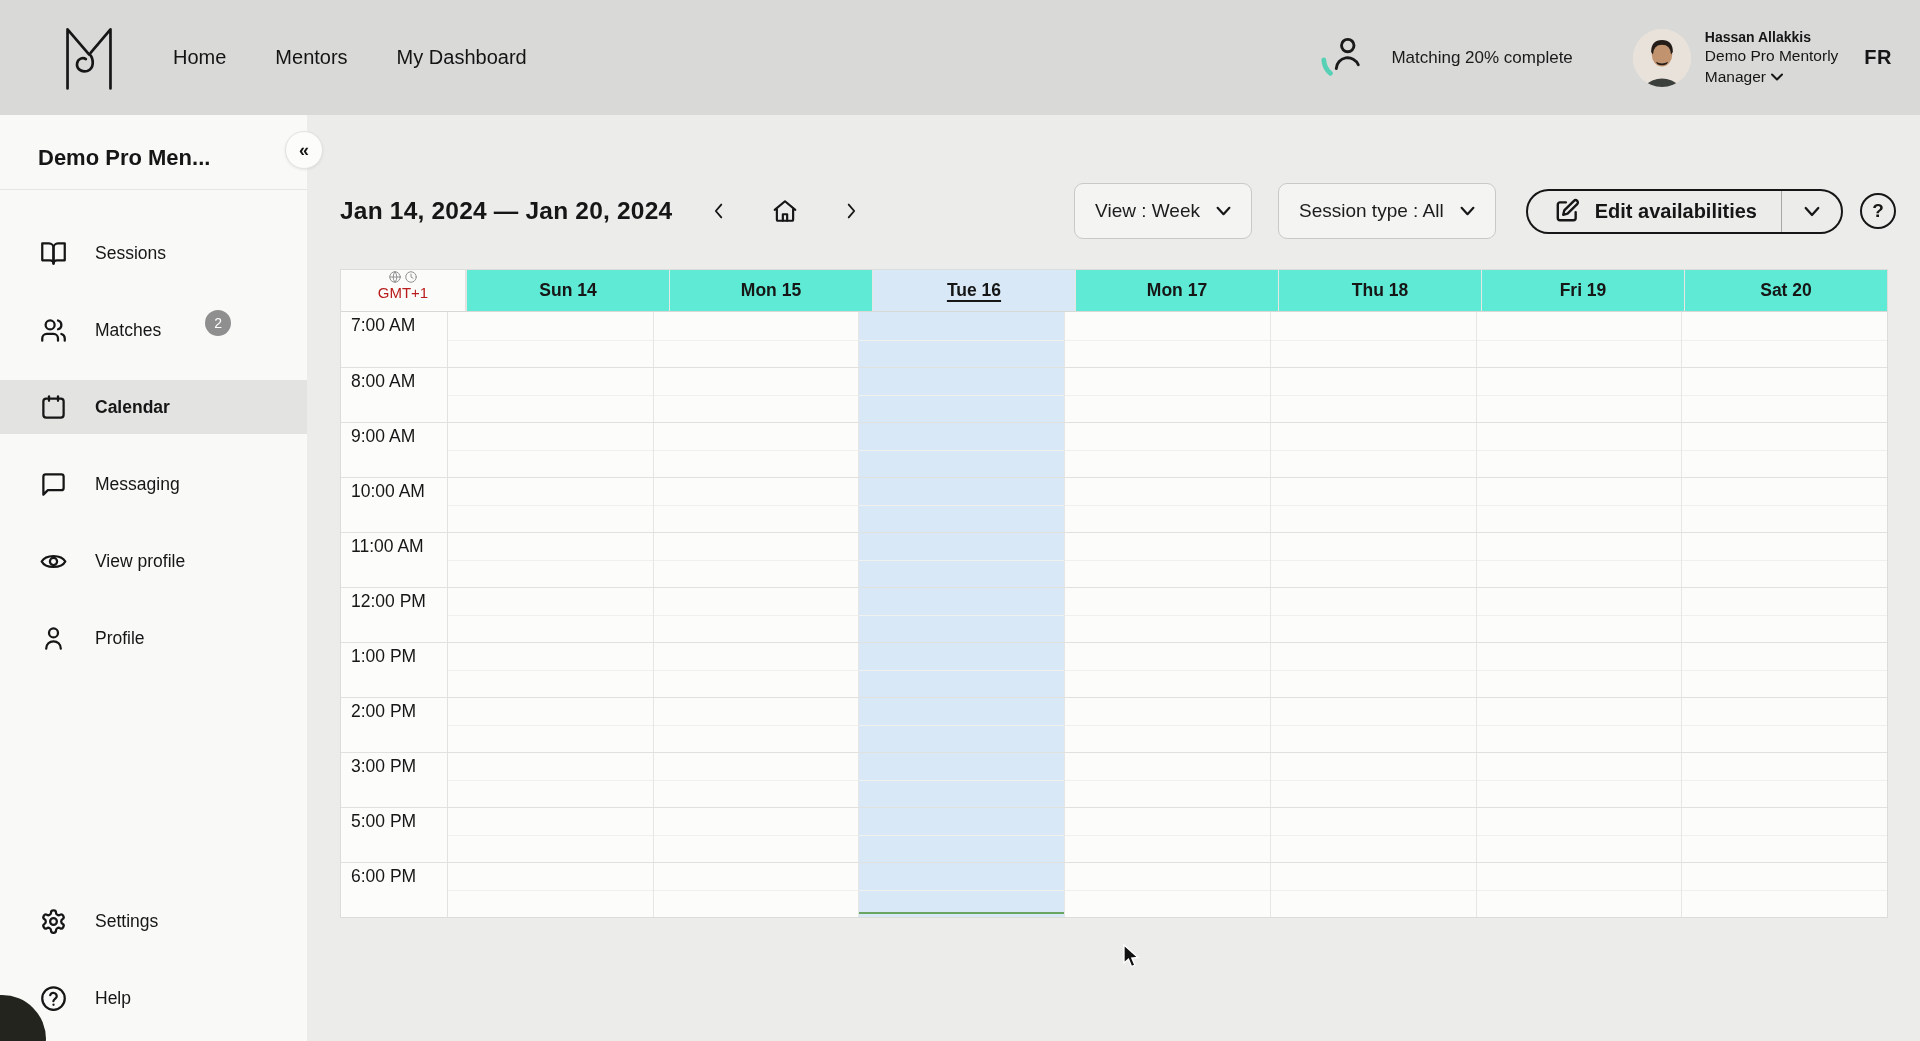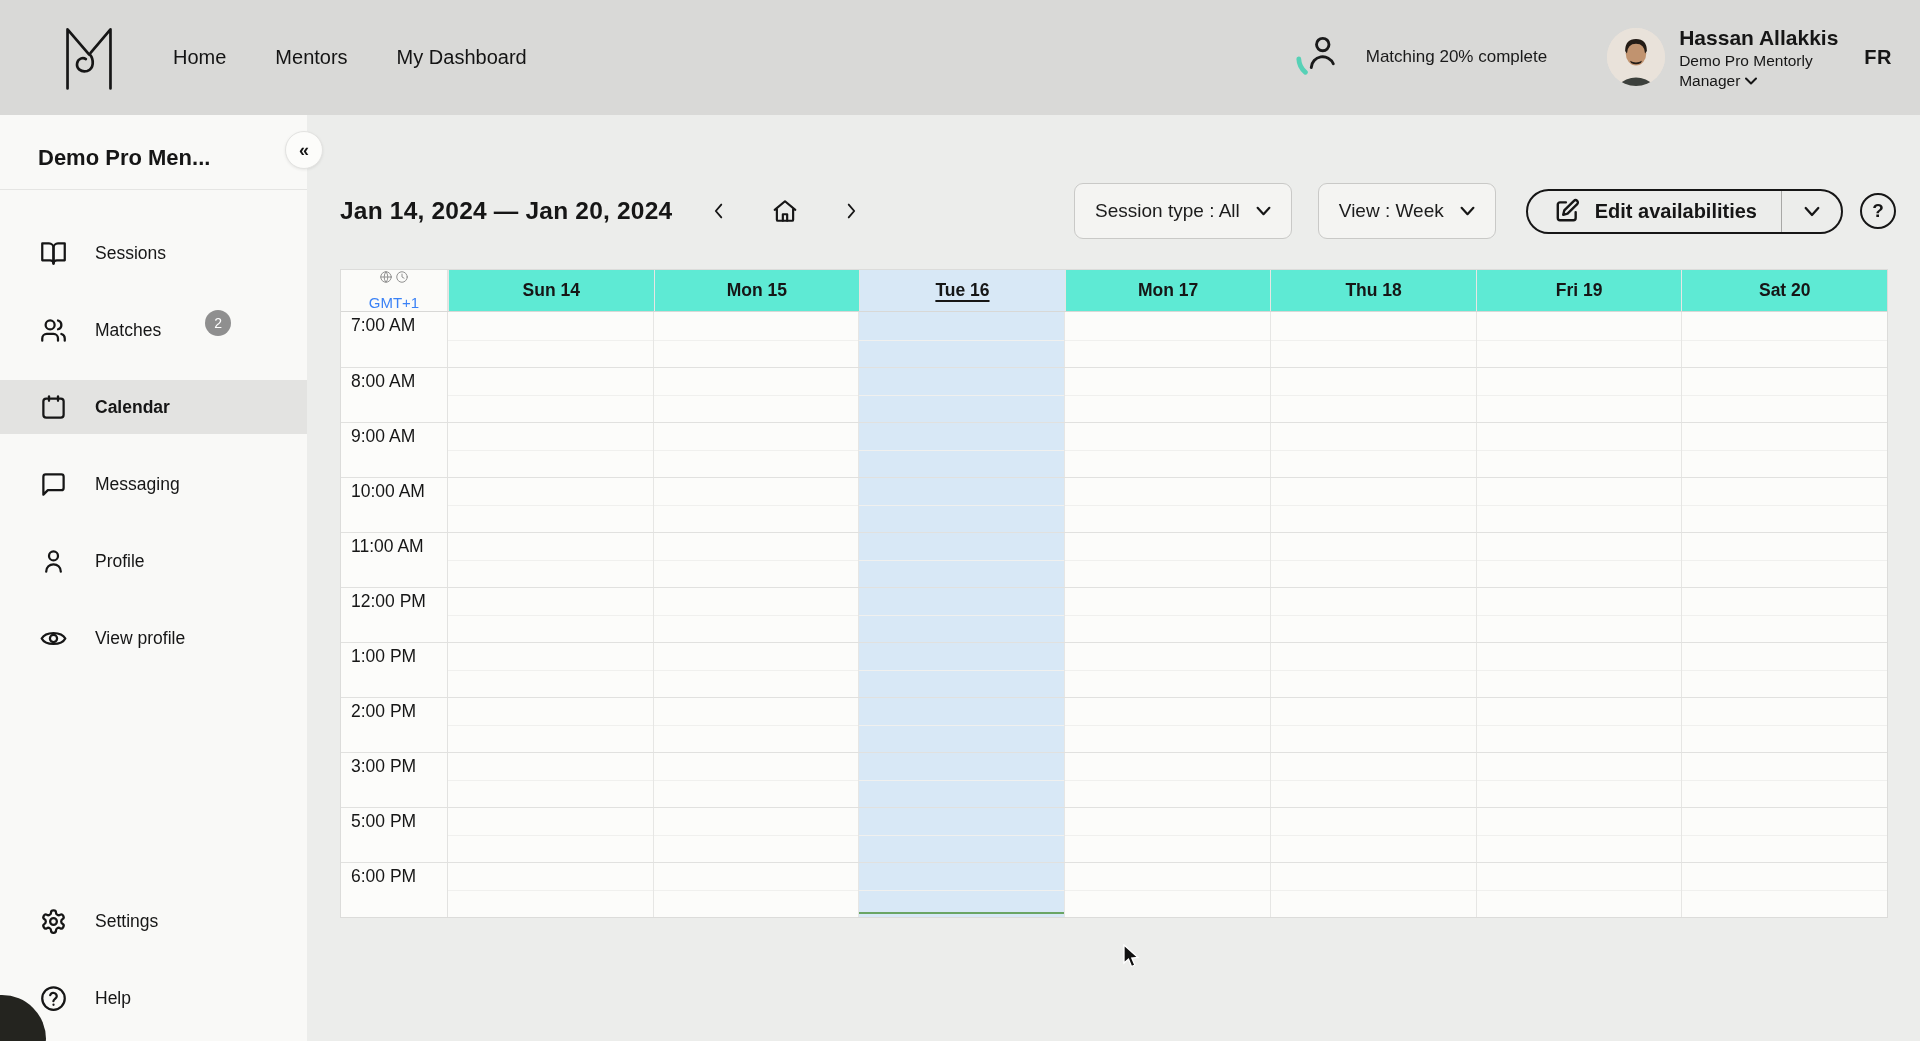--- a/index.html
+++ b/index.html
@@ -11,21 +11,21 @@
     background:#d9d9d7; display:flex; align-items:center; z-index:30; }
   .logo { margin-left:62px; width:56px; height:70px; display:flex; align-items:center; cursor:pointer; }
   .topnav nav { display:flex; gap:49px; margin-left:55px; }
   .topnav nav a { font-size:20px; font-weight:500; color:#141414; text-decoration:none; cursor:pointer; }
   .top-right { margin-left:auto; display:flex; align-items:center; margin-right:28px; }
   .matching { display:flex; align-items:center; gap:26px; cursor:pointer; }
   .matching span { font-size:17px; color:#1a1a1a; }
   .userbox { display:flex; align-items:center; gap:14px; margin-left:60px; cursor:pointer; }
   .avatar { width:58px; height:58px; border-radius:50%; overflow:hidden; background:#e9e2da; flex:none; }
   .usertext { display:flex; flex-direction:column; line-height:1.3; }
-  .user-name { font-weight:bold; font-size:21px; }
+  .user-name { font-weight:bold; font-size:14px; }
   .user-org  { font-size:15.5px; }
   .user-role { font-size:15.5px; display:flex; align-items:center; gap:5px; }
   .lang { font-weight:bold; font-size:20px; margin-left:26px; letter-spacing:.5px; cursor:pointer; }
 
   
   .sidebar { position:absolute; top:115px; left:0; width:307px; bottom:0;
     background:#f9f9f7; z-index:20; }
   .sb-title { font-size:22px; font-weight:bold; padding:30px 24px 18px 38px;
     white-space:nowrap; overflow:hidden; }
   .sb-divider { border-bottom:1px solid #e5e5e3; }
@@ -62,22 +62,22 @@
   .edit-main span { font-size:20px; font-weight:bold; }
   .edit-caret { width:60px; display:flex; align-items:center; justify-content:center;
     border-left:1px solid #a8a8a6; }
   .help-circle { width:36px; height:36px; border:2.5px solid #161616; border-radius:50%;
     margin-left:17px; display:flex; align-items:center; justify-content:center;
     font-size:19px; font-weight:bold; cursor:pointer; flex:none; }
 
   
   .cal-table { margin:30px 32px 0 33px; background:#fcfcfa; border:1px solid #dcdcda; }
   .cal-head { display:flex; height:42px; border-bottom:1px solid #d8d8d6; }
-  .tz-cell { width:107px; flex:none; display:flex; flex-direction:column; align-items:center;
-    justify-content:space-between; color:#3b82f6; font-size:15px; line-height:1.15;
+  .tz-cell { width:125px; flex:none; display:flex; flex-direction:column; align-items:center;
+    justify-content:flex-start; color:#b91c1c; font-size:15px; line-height:1.15;
     border-right:1px solid #e2e2e0; background:#fbfbf9; }
   .tz-icons { display:flex; gap:2px; align-items:center; }
   .day-head { flex:1; display:flex; align-items:center; justify-content:center;
     font-size:17.5px; font-weight:bold; background:#5eead4; border-left:1px solid #e6e6e4;
     cursor:pointer; }
   .day-head:first-of-type { border-left:none; }
   .day-head.today { background:#d8e8f6; }
   .day-head .u { text-decoration:underline; text-underline-offset:4px; text-decoration-thickness:1.5px; }
   .cal-row { display:flex; height:55px; border-top:1px solid #e1e1df; }
   .cal-row:first-child { border-top:none; }
@@ -179,31 +179,31 @@
       <span>Calendar</span>
     </div>
     <div class="sb-item">
       <svg width="27" height="27" viewBox="0 0 24 24" class="stroke">
         <path d="M21 15a2 2 0 0 1-2 2H7l-4 4V5a2 2 0 0 1 2-2h14a2 2 0 0 1 2 2z"></path>
       </svg>
       <span>Messaging</span>
     </div>
     <div class="sb-item">
       <svg width="27" height="27" viewBox="0 0 24 24" class="stroke">
+        <path d="M1.5 12 C5 5.5 19 5.5 22.5 12 C19 18.5 5 18.5 1.5 12 z"></path>
+          <circle cx="12" cy="12" r="3.2"></circle>
+      </svg>
+      <span>View profile</span>
+    </div>
+    <div class="sb-item">
+      <svg width="27" height="27" viewBox="0 0 24 24" class="stroke">
         <circle cx="12" cy="7" r="4"></circle>
           <path d="M5.5 21c0-4 3-6.5 6.5-6.5s6.5 2.5 6.5 6.5"></path>
       </svg>
       <span>Profile</span>
-    </div>
-    <div class="sb-item">
-      <svg width="27" height="27" viewBox="0 0 24 24" class="stroke">
-        <path d="M1.5 12 C5 5.5 19 5.5 22.5 12 C19 18.5 5 18.5 1.5 12 z"></path>
-          <circle cx="12" cy="12" r="3.2"></circle>
-      </svg>
-      <span>View profile</span>
     </div>
   </div>
 
   <div class="sb-footer">
     <div class="sb-item">
       <svg width="27" height="27" viewBox="0 0 24 24" class="stroke">
         <path d="M12.22 2h-.44a2 2 0 0 0-2 2v.18a2 2 0 0 1-1 1.73l-.43.25a2 2 0 0 1-2 0l-.15-.08a2 2 0 0 0-2.73.73l-.22.38a2 2 0 0 0 .73 2.73l.15.1a2 2 0 0 1 1 1.72v.51a2 2 0 0 1-1 1.74l-.15.09a2 2 0 0 0-.73 2.73l.22.38a2 2 0 0 0 2.73.73l.15-.08a2 2 0 0 1 2 0l.43.25a2 2 0 0 1 1 1.73V20a2 2 0 0 0 2 2h.44a2 2 0 0 0 2-2v-.18a2 2 0 0 1 1-1.73l.43-.25a2 2 0 0 1 2 0l.15.08a2 2 0 0 0 2.73-.73l.22-.39a2 2 0 0 0-.73-2.73l-.15-.08a2 2 0 0 1-1-1.74v-.5a2 2 0 0 1 1-1.74l.15-.09a2 2 0 0 0 .73-2.73l-.22-.38a2 2 0 0 0-2.73-.73l-.15.08a2 2 0 0 1-2 0l-.43-.25a2 2 0 0 1-1-1.73V4a2 2 0 0 0-2-2z"></path>
         <circle cx="12" cy="12" r="3"></circle>
       </svg>
       <span>Settings</span>
@@ -240,27 +240,27 @@
     </button>
     <div class="tb-gap2"></div>
     <button class="nav-arrow">
       <svg width="22" height="22" viewBox="0 0 24 24" class="stroke">
           <path d="M9.5 5 L15.5 12 L9.5 19"></path>
         </svg>
     </button>
 
     <div class="dropdowns">
       <div class="dropdown">
-        <span>Session type : All</span>
+        <span>View : Week</span>
         <svg width="15" height="10" viewBox="0 0 14 9" class="stroke">
             <path d="M1.5 1.5 L7 7.5 L12.5 1.5"></path>
           </svg>
       </div>
       <div class="dropdown">
-        <span>View : Week</span>
+        <span>Session type : All</span>
         <svg width="15" height="10" viewBox="0 0 14 9" class="stroke">
             <path d="M1.5 1.5 L7 7.5 L12.5 1.5"></path>
           </svg>
       </div>
     </div>
 
     <div class="edit-split">
       <div class="edit-main">
         <svg width="26" height="26" viewBox="0 0 24 24" class="stroke" style="stroke-width:2.2">
           <path d="M11 4 H5.5 a2 2 0 0 0 -2 2 v12.5 a2 2 0 0 0 2 2 H18 a2 2 0 0 0 2 -2 V13"></path>

